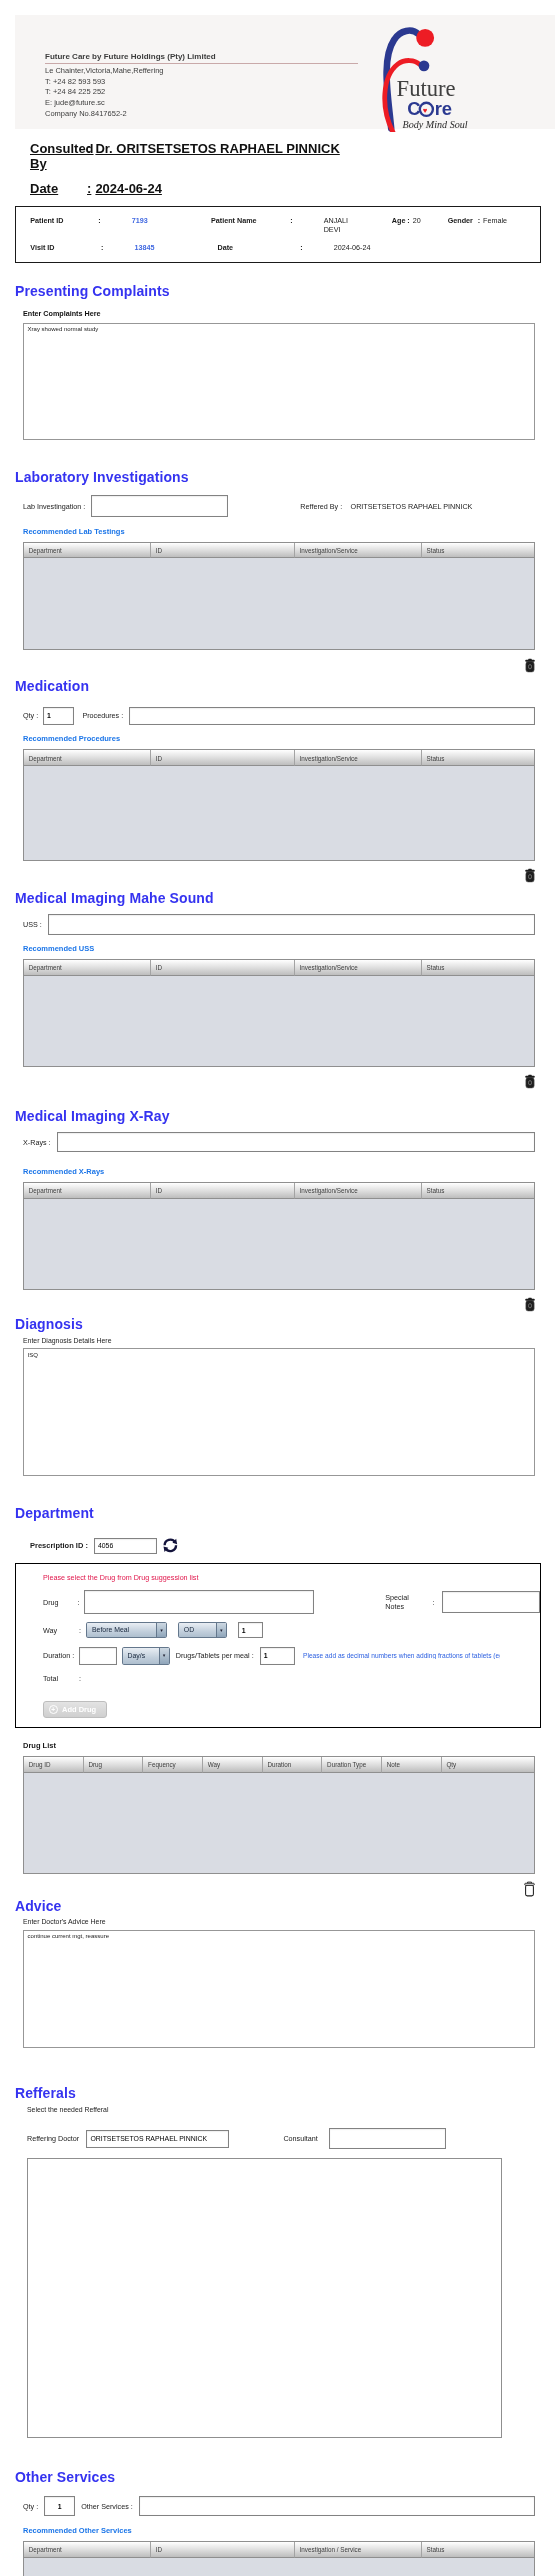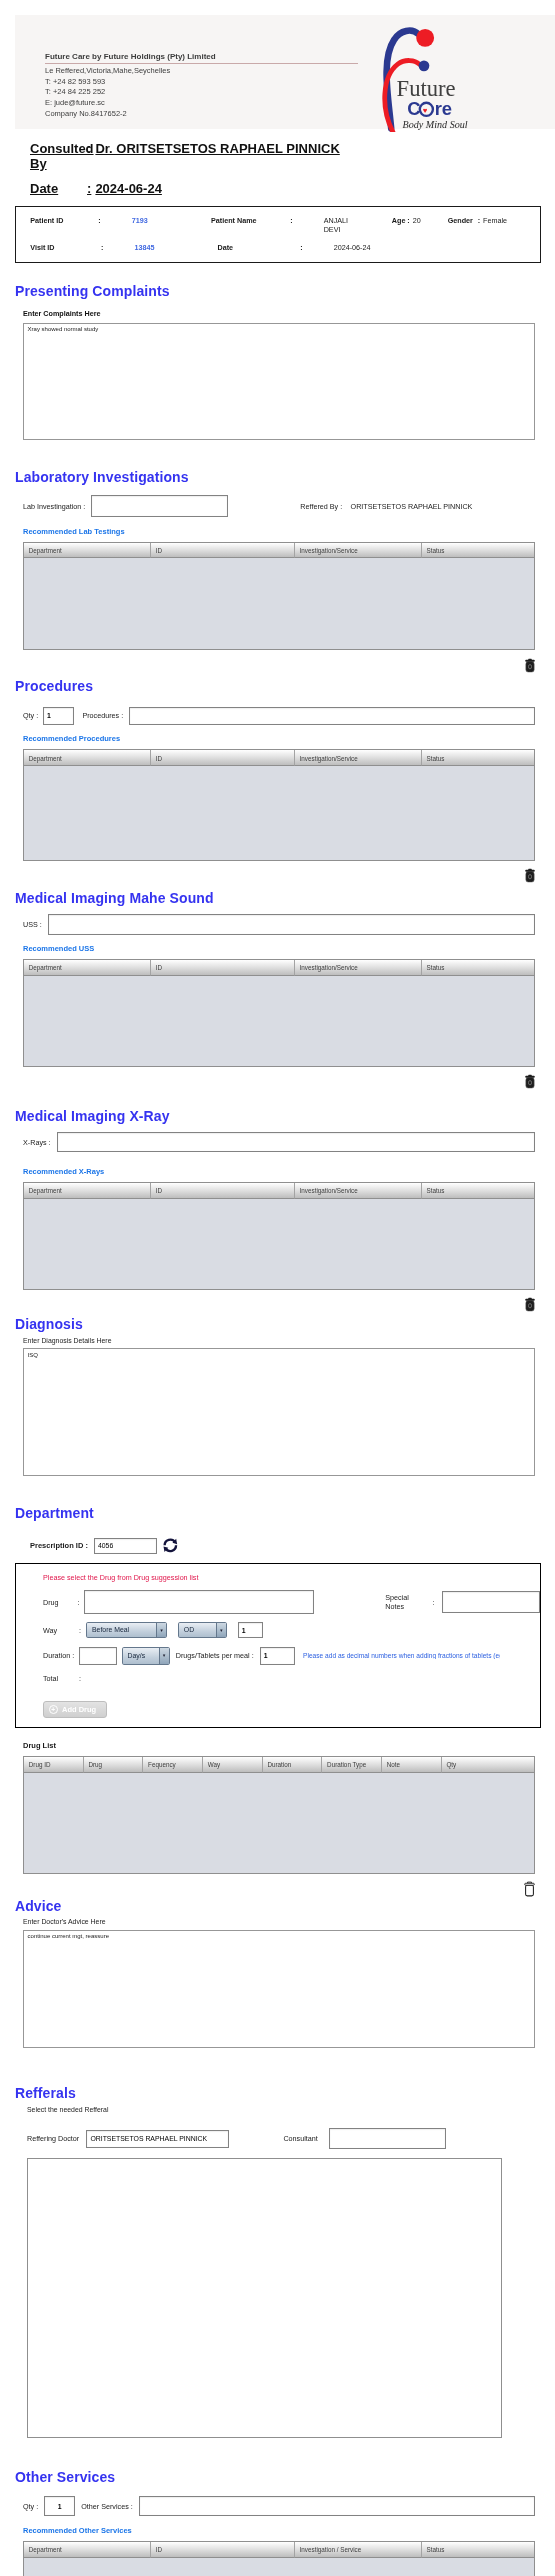--- a/index.html
+++ b/index.html
@@ -109,21 +109,21 @@
   .os-qty { width:31px; height:20.3px; margin:0 6px 0 6px; font-weight:bold; text-align:center; }
 </style>
 </head>
 <body>
 
 <div class="page">
 
   <div class="hdr">
     <div class="hdr-info">
       <div class="hdr-name">Future Care by Future Holdings (Pty) Limited</div>
-      <div class="hdr-line">Le Reffered,Victoria,Mahe,Seychelles</div>
+      <div class="hdr-line">Le Chainter,Victoria,Mahe,Reffering</div>
       <div class="hdr-line">T: +24  82 593 593</div>
       <div class="hdr-line">T: +24  84 225 252</div>
       <div class="hdr-line">E: jude@future.sc</div>
       <div class="hdr-line">Company No.8417652-2</div>
     </div>
     <div class="hdr-logo">
       <svg width="123" height="112" viewBox="0 0 205 188">
         <path d="M55 182 C 50 128, 38 66, 60 33 C 70 17, 90 13, 101 24" fill="none" stroke="#2b3990" stroke-width="11" stroke-linecap="round"></path>
         <circle cx="112" cy="30" r="15" fill="#ed1c24"></circle>
         <path d="M58 188 C 37 148, 40 94, 66 74 C 78 65, 95 67, 102 74" fill="none" stroke="#ed1c24" stroke-width="8" stroke-linecap="round"></path>
@@ -201,21 +201,21 @@
     <button class="trash-btn">
       <svg width="12" height="15" viewBox="0 0 20 24">
           <rect x="3" y="5.5" width="14" height="17.5" rx="4" fill="#1e1e1e" stroke="#6a6a6a" stroke-width="0.8"></rect>
           <rect x="2" y="2.6" width="16" height="3" rx="1.5" fill="#1e1e1e"></rect>
           <rect x="7" y="0.8" width="6" height="2.4" rx="1" fill="#1e1e1e"></rect>
           <ellipse cx="10" cy="14" rx="2.6" ry="3.6" fill="none" stroke="#9a9a9a" stroke-width="1"></ellipse>
         </svg>
     </button>
   </div>
 
-  <div class="sec-title" style="margin-top:3.6px;">Procedures</div>
+  <div class="sec-title" style="margin-top:3.6px;">Medication</div>
   <div class="form-row qty-row">
     <span>Qty :</span>
     <input type="text" class="tin qty-input" value="1" style="">
     <span>Procedures :</span>
     <input type="text" class="tin grow-input" value="" style="">
   </div>
   <div class="link-label">Recommended Procedures</div>
   <div class="tbl">
     <div class="tbl-head">
       <div class="th c1">Department</div>

